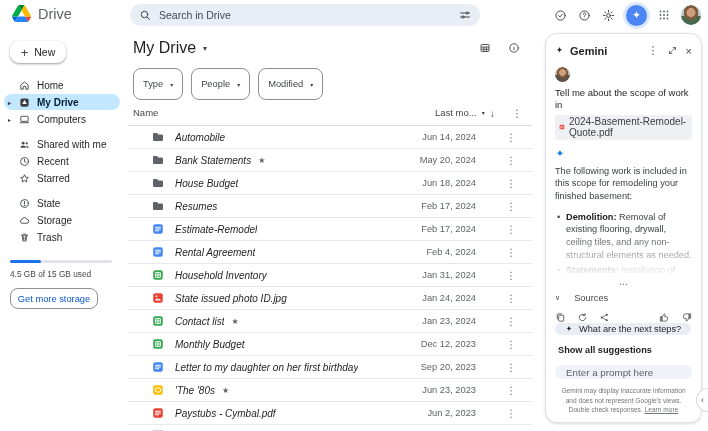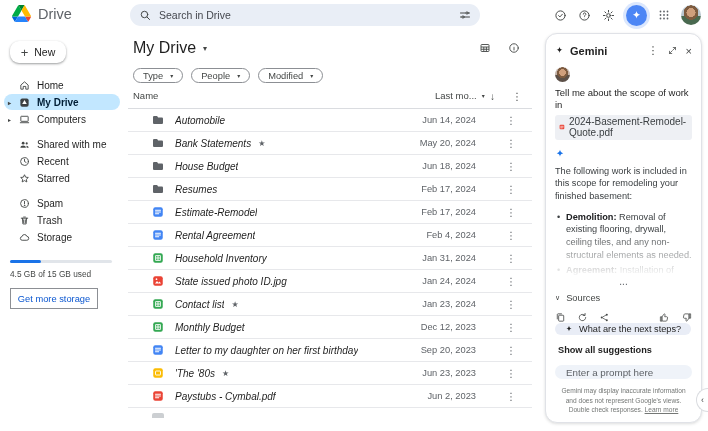--- a/index.html
+++ b/index.html
@@ -41,32 +41,32 @@
     display:flex; align-items:center; gap:7px; padding-left:15px; font-size:10px; color:#1f1f1f; }
   .sitem.selected { background:#c2e7ff; color:#001d35; font-weight:bold; }
   .sitem.gap { margin-top:9px; }
   .s-caret { position:absolute; left:4px; font-size:6px; color:#444746; }
   .s-icon svg { width:11px; height:11px; }
   .s-label { white-space:nowrap; }
   .storage-bar { margin:15px 14px 0 10px; height:3px; border-radius:2px; background:#e1e5ea; }
   .storage-fill { height:100%; border-radius:2px; background:#1a73e8; }
   .storage-text { margin:6px 10px 0; font-size:8.3px; color:#444746; }
   .more-storage { margin:9px 10px 0; width:88px; height:21px; border:1px solid #8c8f94;
-    border-radius:0; background:#fff; display:flex; align-items:center; justify-content:center;
+    border-radius:8px; background:#fff; display:flex; align-items:center; justify-content:center;
     font-size:9.3px; color:#0b57d0; }
 
   
   .main { position:absolute; left:128px; top:30px; width:404px; height:401px; }
   .title-row { display:flex; align-items:center; padding:9px 12px 0 5px; }
   .page-title { font-size:16px; color:#1f1f1f; }
   .title-caret { font-size:8px; color:#444746; margin-left:7px; }
   .view-icons { margin-left:auto; display:flex; gap:17px; align-items:center; }
   .view-icons svg { width:12px; height:12px; }
   .chips { display:flex; gap:8px; padding:11px 0 0 5px; }
-  .chip { height:15px; border:1px solid #8c8f94; border-radius:8px; background:#fff;
+  .chip { height:32px; border:1px solid #8c8f94; border-radius:8px; background:#fff;
     display:inline-flex; align-items:center; gap:7px; padding:0 9px; font-size:9.3px; color:#444746; }
   .chip .c-caret { font-size:6px; }
   .cols { position:relative; height:26px; border-bottom:1px solid #dadce0; }
   .col-name { position:absolute; left:5px; bottom:7px; font-size:9.5px; color:#444746; }
   .col-mod { position:absolute; left:307px; bottom:7px; font-size:9.5px; color:#444746;
     display:flex; gap:5px; align-items:center; }
   .col-mod .c-caret { font-size:6px; }
   .col-arrow { position:absolute; left:362px; bottom:6px; font-size:10px; color:#444746; }
   .col-more { position:absolute; left:384px; bottom:6px; font-size:10px; color:#444746; }
   .rows {}
@@ -107,21 +107,21 @@
   .resp-wrap { margin-top:6px; max-height:122px; overflow:hidden;
     -webkit-mask-image:linear-gradient(180deg,#000 58%, rgba(0,0,0,.4) 82%, transparent 99%);
     mask-image:linear-gradient(180deg,#000 58%, rgba(0,0,0,.4) 82%, transparent 99%); }
   .g-intro { font-size:9.2px; line-height:1.38; color:#3c4043; }
   .g-bullets { margin-top:8px; list-style:none; }
   .g-bullets li { position:relative; padding-left:11px; font-size:9.2px; line-height:1.38;
     color:#3c4043; margin-bottom:2px; }
   .g-bullets li .blt { position:absolute; left:2px; }
   .g-bullets .gb-label { font-weight:bold; color:#202124; }
   .g-ellipsis { text-align:center; font-size:10px; color:#5f6368; line-height:8px; }
-  .g-sources { margin-top:7px; display:flex; align-items:center; gap:6px;
+  .g-sources { margin-top:7px; display:flex; align-items:center; gap:14px;
     font-size:9.3px; color:#444746; }
   .g-src-chev { font-size:7px; }
   .g-actions { margin-top:9px; display:flex; align-items:center; gap:11px; }
   .g-actions .sp { margin-left:auto; }
   .g-act svg { width:11px; height:11px; }
   .g-flex { flex:1; }
   .g-sugg { align-self:flex-start; display:inline-flex; align-items:center; gap:6px;
     background:#e9edf6; border-radius:11px; height:21px; padding:0 10px;
     font-size:9.2px; color:#1f1f1f; }
   .g-sugg svg { width:8px; height:8px; }
@@ -282,39 +282,39 @@
   </div>
       <div class="sitem gap">
 
     <span class="s-icon">
           <svg viewBox="0 0 24 24" fill="none" stroke="#444746" stroke-width="2" stroke-linecap="round">
             <circle cx="12" cy="12" r="8.5"></circle>
             <path d="M12 7.5v5.3"></path>
             <circle cx="12" cy="16.4" r=".6" fill="#444746"></circle>
           </svg>
         </span>
-    <span class="s-label">Spam</span>
+    <span class="s-label">State</span>
+  </div>
+      <div class="sitem">
+
+    <span class="s-icon">
+          <svg viewBox="0 0 24 24" fill="none" stroke="#444746" stroke-width="2">
+            <path d="M7 18a4 4 0 0 1-.5-7.97A5.5 5.5 0 0 1 17.2 9.6 3.9 3.9 0 0 1 17 18z"></path>
+          </svg>
+        </span>
+    <span class="s-label">Storage</span>
   </div>
       <div class="sitem">
 
     <span class="s-icon">
           <svg viewBox="0 0 24 24" fill="none" stroke="#444746" stroke-width="2" stroke-linecap="round">
             <path d="M5 7h14M10 4.5h4M7.5 7l1 12.5h7l1-12.5M10.2 10.5v6M13.8 10.5v6"></path>
           </svg>
         </span>
     <span class="s-label">Trash</span>
-  </div>
-      <div class="sitem">
-
-    <span class="s-icon">
-          <svg viewBox="0 0 24 24" fill="none" stroke="#444746" stroke-width="2">
-            <path d="M7 18a4 4 0 0 1-.5-7.97A5.5 5.5 0 0 1 17.2 9.6 3.9 3.9 0 0 1 17 18z"></path>
-          </svg>
-        </span>
-    <span class="s-label">Storage</span>
   </div>
     </div>
   <div class="storage-bar">
     <div class="storage-fill" style="width: 30%;"></div>
   </div>
   <div class="storage-text">4.5 GB of 15 GB used</div>
   <div class="more-storage">Get more storage</div>
 </div>
 
 <div class="main">
@@ -563,21 +563,21 @@
   <div class="resp-wrap">
     <div class="g-intro">The following work is included in this scope for remodeling your finished basement:</div>
     <ul class="g-bullets" id="gemini-bullets">
         <li>
     <span class="blt">•</span>
     <span class="gb-label">Demolition:</span>
     <span class="gb-text">Removal of existing flooring, drywall, ceiling tiles, and any non-structural elements as needed.</span>
   </li>
         <li>
     <span class="blt">•</span>
-    <span class="gb-label">Agreement:</span>
+    <span class="gb-label">Statements:</span>
     <span class="gb-text">Installation of new recessed lighting with dimmer switches. Installation of additional outlets and switches as per your layout. Wiring for home theater system and/or wet bar (if applicable).</span>
   </li>
       </ul>
   </div>
   <div class="g-ellipsis">...</div>
 
   <div class="g-sources">
     <span class="g-src-chev">∨</span>
     <span>Sources</span>
   </div>

